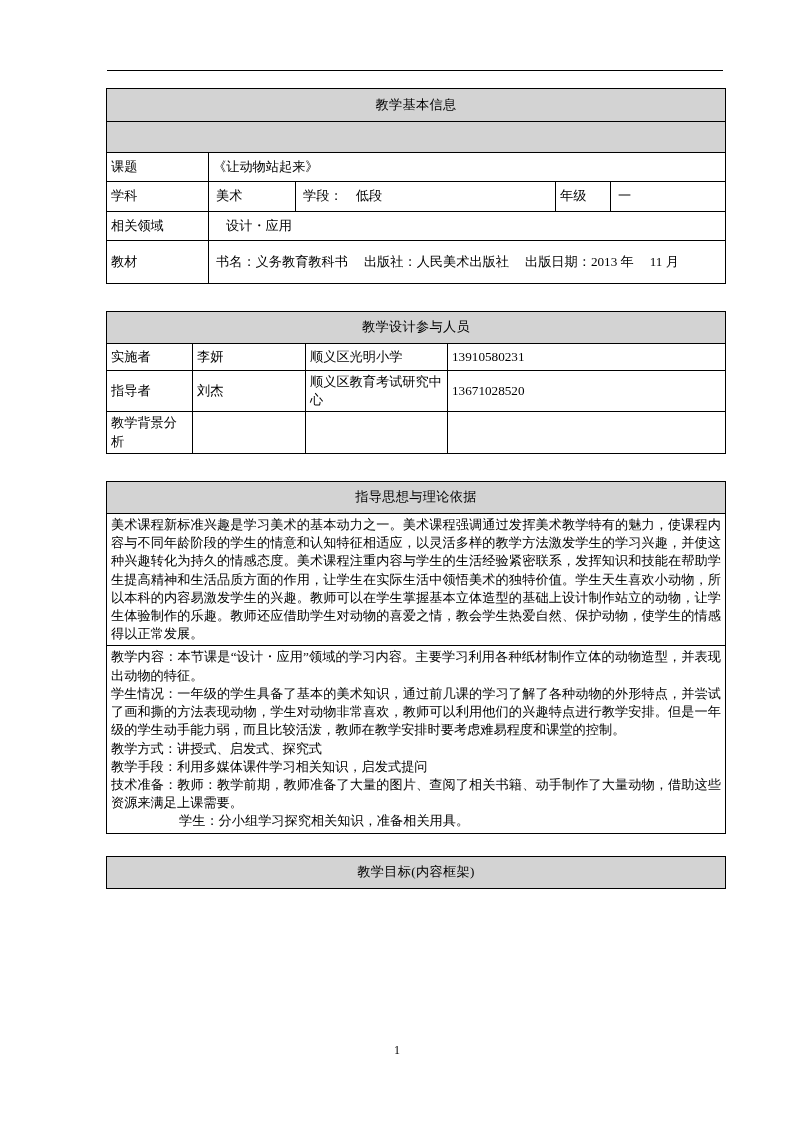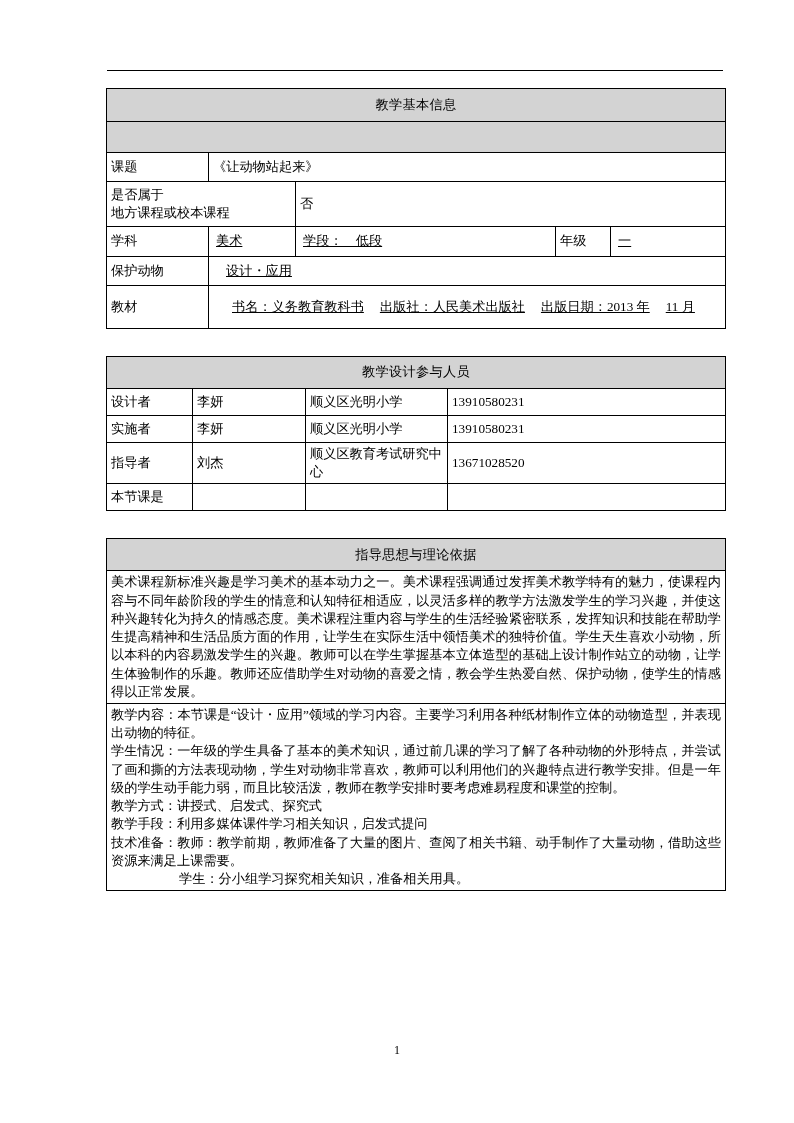--- a/index.html
+++ b/index.html
@@ -50,21 +50,21 @@
     padding: 2px 4px;
     vertical-align: middle;
     font-size: 13.2px;
     line-height: 1.38;
     font-family: "Liberation Serif", "DejaVu Serif", serif;
   }
   .gray {
     background: #d3d3d3;
   }
   .center { }
-  .left { text-align: left; text-decoration: underline; }
+  .left { text-align: left; }
 
   .band-title {
     text-align: center;
     font-size: 13.5px;
     letter-spacing: 0.3px;
   }
 
   .tbl-gap { height: 27px; }
   .tbl-gap-sm { height: 22px; }
 
@@ -126,79 +126,66 @@
           <td class="gray band-title" colspan="5" style="height:28px">教学基本信息</td>
         </tr>
         <tr>
           <td class="gray empty-band" colspan="5"></td>
         </tr>
         <tr>
           <td class="center" style="height:24px">课题</td>
           <td class="center" colspan="4">《让动物站起来》</td>
         </tr>
         <tr>
-          <td class="center two-line" colspan="2" style="height:40px">
-            <span>是否属于</span><br>
-            <span>地方课程或校本课程</span>
-          </td>
-          <td class="center" colspan="3">否</td>
-        </tr>
-        <tr>
           <td class="center" style="height:25px">学科</td>
           <td class="left" style="padding-left:7px">美术</td>
           <td class="left" style="padding-left:7px">学段：　低段</td>
           <td class="center">年级</td>
           <td class="left" style="padding-left:7px">一</td>
         </tr>
         <tr>
-          <td class="center" style="height:24px">保护动物</td>
+          <td class="center" style="height:24px">相关领域</td>
           <td class="left" colspan="4" style="padding-left:17px">设计・应用</td>
         </tr>
         <tr>
           <td class="center" style="height:38px">教材</td>
-          <td class="left" colspan="4" style="padding-left:23px; line-height:1.42">
+          <td class="left" colspan="4" style="padding-left:7px; line-height:1.42">
             <span>书名：义务教育教科书</span><span class="sp-wide"></span><span>出版社：人民美术出版社</span><span class="sp-wide"></span><span>出版日期：2013 年</span><span class="sp-wide"></span><span>11 月</span>
           </td>
         </tr>
       </tbody>
     </table>
 
     <div class="tbl-gap"></div>
 
     <table class="doc-table">
       <colgroup>
         <col style="width:86px">
         <col style="width:113px">
         <col style="width:142px">
         <col style="width:278px">
       </colgroup>
       <tbody>
         <tr>
           <td class="gray band-title" colspan="4" style="height:27px">教学设计参与人员</td>
         </tr>
         <tr>
-          <td class="center" style="height:22px">设计者</td>
-          <td class="center">李妍</td>
-          <td class="center">顺义区光明小学</td>
-          <td class="center">13910580231</td>
-        </tr>
-        <tr>
           <td class="center" style="height:22px">实施者</td>
           <td class="center">李妍</td>
           <td class="center">顺义区光明小学</td>
           <td class="center">13910580231</td>
         </tr>
         <tr>
           <td class="center" style="height:22px">指导者</td>
           <td class="center">刘杰</td>
           <td class="center">顺义区教育考试研究中心</td>
           <td class="center">13671028520</td>
         </tr>
         <tr>
-          <td class="center" style="height:22px">本节课是</td>
+          <td class="center" style="height:22px">教学背景分析</td>
           <td class="center"></td>
           <td class="center"></td>
           <td class="center"></td>
         </tr>
       </tbody>
     </table>
 
     <div class="tbl-gap"></div>
 
     <table class="doc-table">
@@ -220,18 +207,28 @@
             <p>教学手段：利用多媒体课件学习相关知识，启发式提问</p>
             <p>技术准备：教师：教学前期，教师准备了大量的图片、查阅了相关书籍、动手制作了大量动物，借助这些资源来满足上课需要。</p>
             <p class="indent-sub">学生：分小组学习探究相关知识，准备相关用具。</p>
           </td>
         </tr>
       </tbody>
     </table>
 
     <div class="tbl-gap-sm"></div>
 
+    <table class="doc-table">
+      <colgroup>
+          <col style="width:619px">
+        </colgroup>
+      <tbody>
+        <tr>
+          <td class="gray band-title" style="height:27px">教学目标(内容框架)</td>
+        </tr>
+      </tbody>
+    </table>
 
   </div>
 
   <div class="page-number">1</div>
 
 </div>
 
 </body></html>

